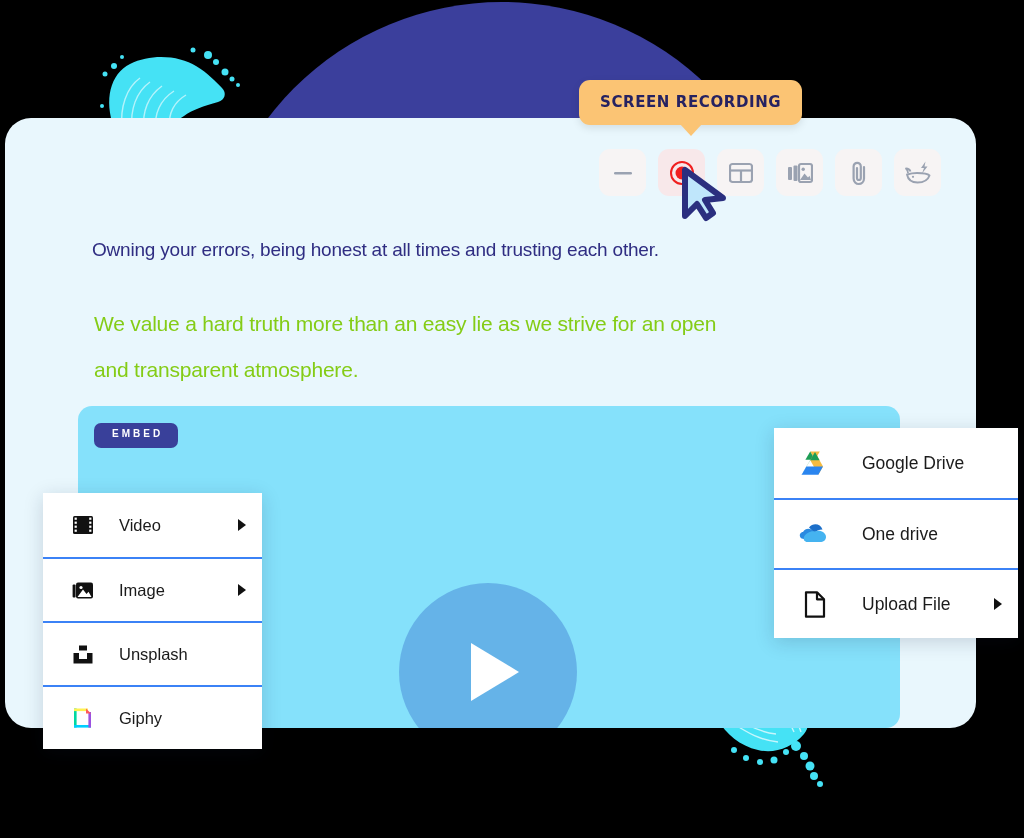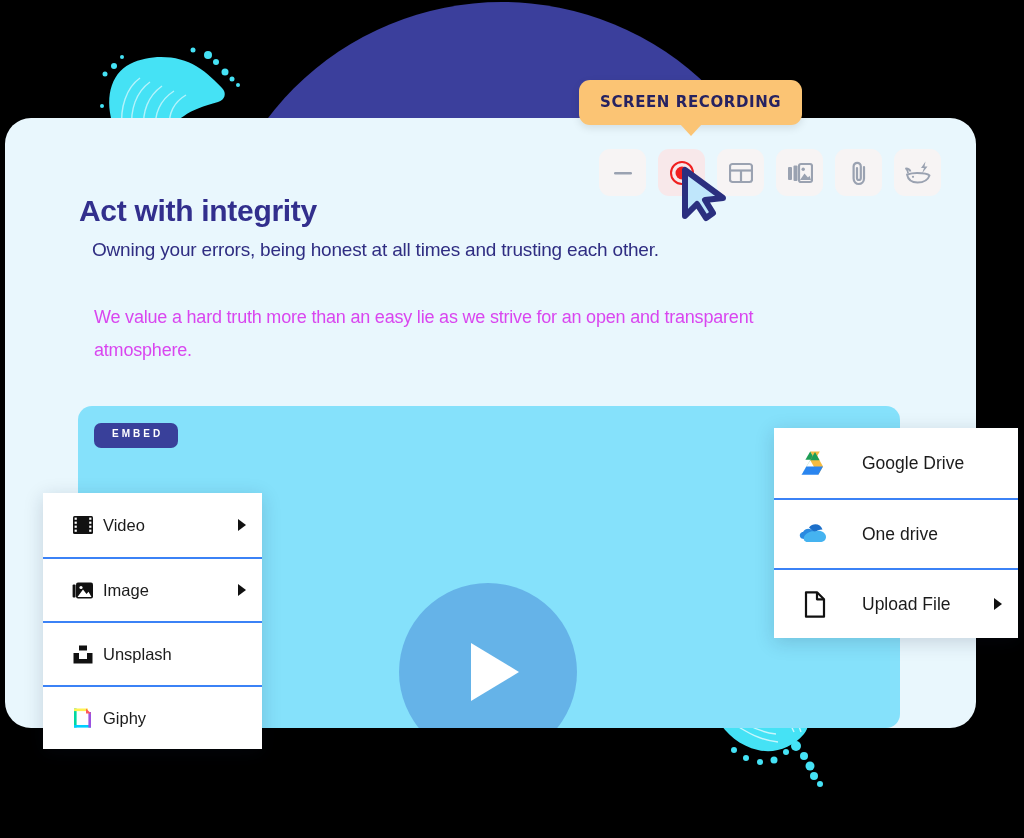--- a/index.html
+++ b/index.html
@@ -128,23 +128,23 @@
     font-size: 19px;
     color: #2f2d82;
     letter-spacing: -0.2px;
     margin-left: 13px;
   }
   .quote {
     position: absolute;
     left: 94px;
     top: 301px;
     width: 660px;
-    font-size: 18px;
-    line-height: 33px;
-    color: #d946ef;
+    font-size: 21px;
+    line-height: 46px;
+    color: #84cc16;
     letter-spacing: -0.2px;
   }
 
   
   .embed-block {
     position: absolute;
     left: 78px;
     top: 406px;
     width: 822px;
     height: 322px;
@@ -208,21 +208,21 @@
   .menu-icon {
     width: 28px;
     display: flex;
     align-items: center;
     justify-content: center;
     flex: 0 0 28px;
   }
   .menu-right .menu-icon { width: 38px; flex: 0 0 38px; }
 
   .menu-label {
-    margin-left: 6px;
+    margin-left: 22px;
     font-size: 16.5px;
     color: #1b1b1b;
     flex: 1;
   }
   .menu-right .menu-label { margin-left: 28px; font-size: 17.5px; }
 
   .menu-arrow {
     width: 0; height: 0;
     border-top: 6px solid transparent;
     border-bottom: 6px solid transparent;
@@ -278,21 +278,20 @@
       <path d="M28,4 C42,14 56,22 74,24"></path>
       <path d="M30,14 C44,24 58,32 76,34"></path>
       <path d="M34,24 C48,33 60,40 78,42"></path>
       <path d="M76,6 C84,14 90,22 94,32"></path>
       <path d="M86,6 C93,14 98,22 101,32"></path>
     </g>
   </svg>
 
   <div class="card"></div>
 
-  <div class="heading">Act with integrity</div>
   <div class="subheading">Owning your errors, being honest at all times and trusting each other.</div>
   <div class="quote">We value a hard truth more than an easy lie as we strive for an open and transparent atmosphere.</div>
 
   <div class="embed-block">
     <div class="embed-badge">EMBED</div>
     <div class="play-circle">
       <div class="play-tri"></div>
     </div>
   </div>
 

